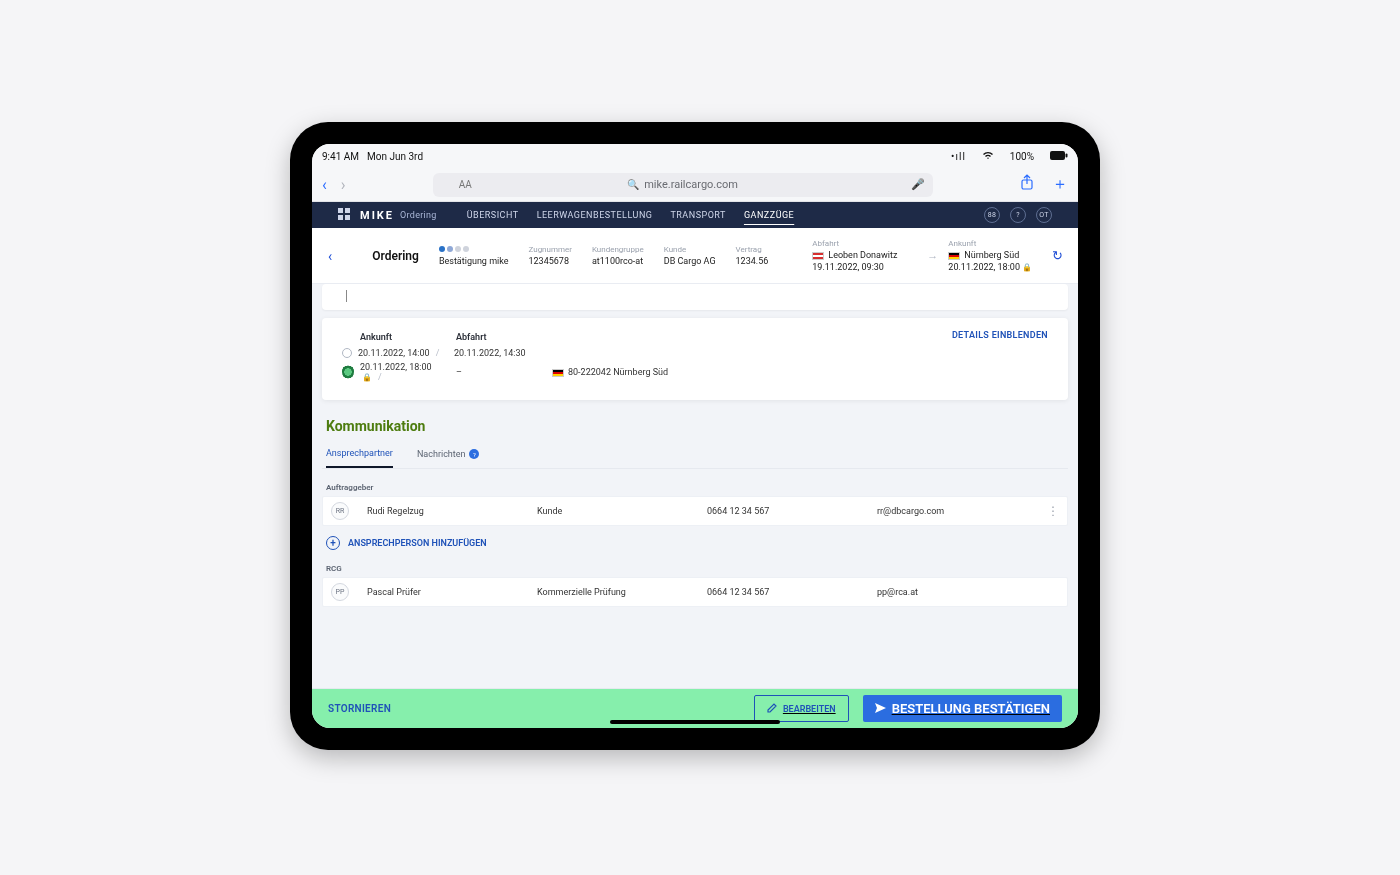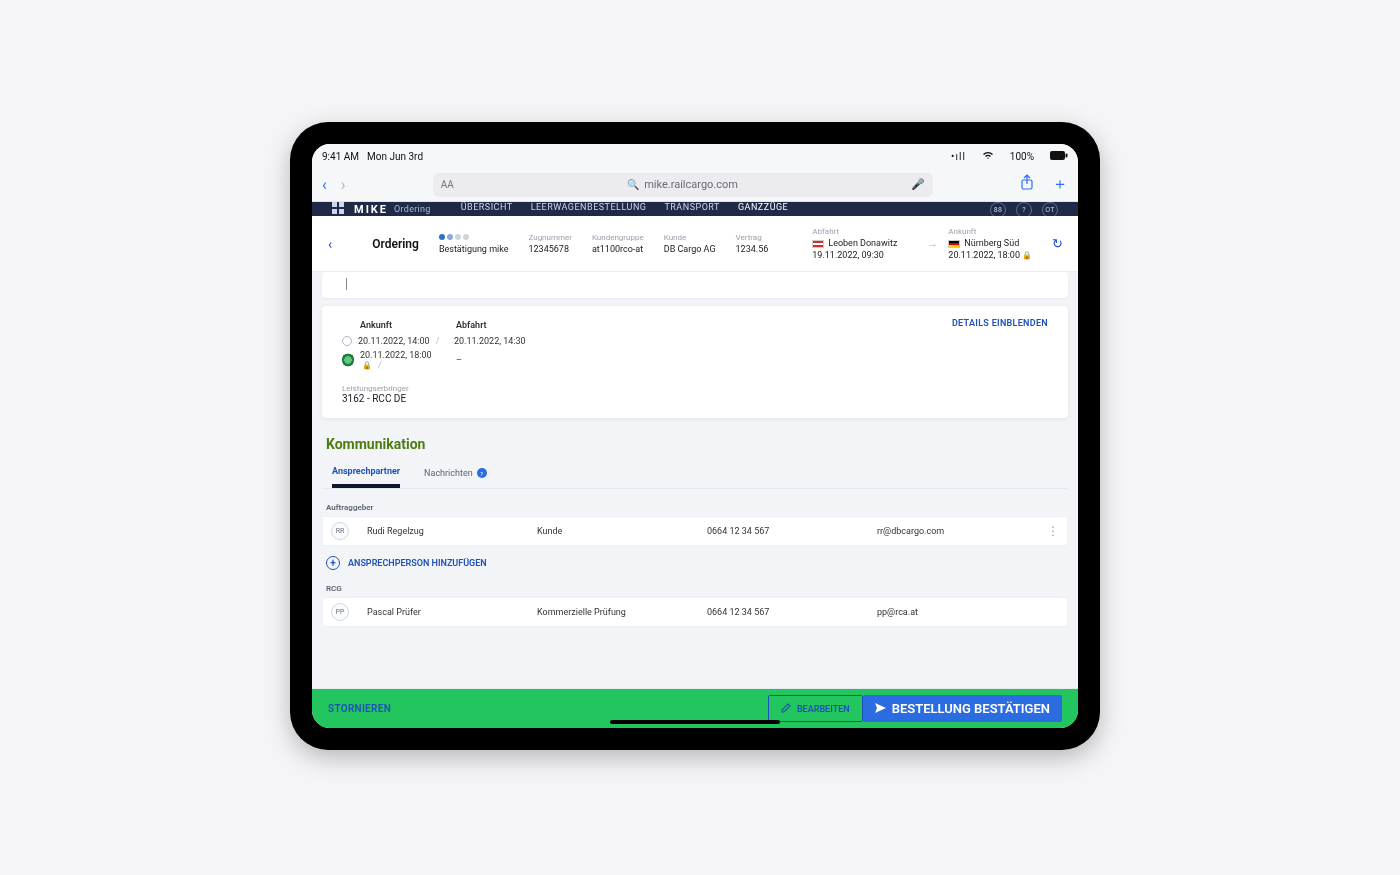--- a/index.html
+++ b/index.html
@@ -59,32 +59,32 @@
     flex: 1;
     max-width: 500px;
     height: 24px;
     background: #ececf0;
     border-radius: 6px;
     margin: 0 auto;
     display: flex; align-items: center; justify-content: center;
     font-size: 11px; color: #6a6c72;
     position: relative;
   }
-  .url-field .aA { position: absolute; left: 8px; font-size: 10px; color:#777;}
+  .url-field .aA { position: absolute; left: 26px; font-size: 10px; color:#777;}
   .url-field .mic { position: absolute; right: 8px; font-size: 11px; color:#777;}
   .url-field .search-icon { margin-right:4px; font-size:10px;}
   .safari-bar .right-icons { display:flex; gap:18px; color:#2a6cff; font-size:16px;}
 
   
   .app-header {
-    height: 14px;
+    height: 26px;
     background: #1e2a47;
     color: #fff;
-    display: flex; 
-    padding: 0 20px;
+    display: flex; align-items: center;
+    padding: 0 26px;
     font-size: 9px; letter-spacing:.3px;
     gap: 10px;
   }
   .brand { display:flex; align-items:center; gap:6px;}
   .brand-logo { font-weight:700; letter-spacing:2px; font-size:11px;}
   .brand-sub { color:#a9b6d6; font-size:9px;}
   .top-tabs { display:flex; gap:18px; margin-left:20px;}
   .top-tabs span { color:#cfd6ea; text-transform:uppercase; letter-spacing:.5px; cursor:pointer;}
   .top-tabs span.active { color:#fff; text-decoration:underline; text-underline-offset:6px;}
   .app-header .hdr-right { margin-left:auto; display:flex; gap:10px;}
@@ -162,21 +162,21 @@
   .marker.pin{background:radial-gradient(circle,#5bc980 40%,#1f7c40 42%,#1f7c40 70%,transparent 71%);border-radius:50% 50% 60% 60%;width:12px;height:14px;}
 
   .subinfo{margin-top:14px;}
   .subinfo .lbl{color:#9aa1ad;font-size:8px;}
   .subinfo .val{color:#222;font-size:10px;}
 
   
   .section-title{font-size:14px;font-weight:700;color:#4d7c0f;margin:18px 4px 6px;}
   .com-tabs{display:flex;gap:24px;border-bottom:1px solid #e6e9ef;margin-top:6px;padding:0 4px;}
   .com-tabs .tab{font-size:9px;padding:8px 0;color:#5c6472;display:flex;align-items:center;gap:4px;}
-  .com-tabs .tab.active{color:#1f52b8;border-bottom:4px solid #0f172a;font-weight:700;margin-left:6px;}
+  .com-tabs .tab.active{color:#1f52b8;border-bottom:2px solid #0f172a;font-weight:400;}
   .tab-badge{width:10px;height:10px;border-radius:50%;background:#2b6de0;color:#fff;font-size:6px;display:inline-flex;align-items:center;justify-content:center;}
 
   .group-label{font-size:8px;color:#5c6472;font-weight:600;margin:14px 4px 4px;}
   .contact-row{
     display:grid;
     grid-template-columns:36px 170px 170px 170px 1fr 20px;
     align-items:center;
     background:#fff;
     border:1px solid #edf0f5;
     border-radius:2px;
@@ -186,28 +186,28 @@
   }
   .avatar{width:18px;height:18px;border-radius:50%;border:1px solid #d4d8e0;display:flex;align-items:center;justify-content:center;font-size:7px;color:#6a7180;background:#fafbfc;}
   .kebab{color:#9aa0ac;font-size:12px;justify-self:end;}
   .add-row{display:flex;align-items:center;gap:8px;color:#1f52b8;font-size:9px;font-weight:600;margin:10px 4px;}
   .add-row .plus{width:14px;height:14px;border:1.5px solid #1f52b8;border-radius:50%;display:flex;align-items:center;justify-content:center;font-size:10px;line-height:1;}
 
   
   .action-bar{
     height:40px;
     border-top:1px solid #e6e9ef;
-    background:#22c55e;
+    background:#86efac;
     display:flex;align-items:center;
     padding:0 16px;
     font-size:10px;
     position:relative;
   }
   .action-bar .cancel{color:#1f52b8;font-weight:600;letter-spacing:.3px;}
-  .action-bar .right{margin-left:auto;display:flex;gap:0;}
+  .action-bar .right{margin-left:auto;display:flex;gap:14px;text-decoration:underline;}
   .btn-outline{border:1px solid #1f52b8;color:#1f52b8;padding:6px 12px;display:flex;align-items:center;gap:6px;font-size:9px;font-weight:600;border-radius:2px;}
   .btn-solid{background:#2b6de0;color:#fff;padding:6px 12px;display:flex;align-items:center;gap:6px;font-size:13px;font-weight:600;border-radius:2px;}
   .home-indicator{position:absolute;left:50%;transform:translateX(-50%);bottom:4px;width:170px;height:4px;background:#000;border-radius:3px;}
 
   .lock{font-size:8px;color:#9aa1ad;margin-left:2px;}
 </style>
 </head>
 <body>
 
 <div class="ipad-frame">
@@ -350,26 +350,23 @@
         <div class="route-row">
           <span class="marker hollow"></span>
           <span class="col-ank"><span>20.11.2022, 14:00</span><span class="route-sep">/</span></span>
           <span class="col-abf">20.11.2022, 14:30</span>
         </div>
 
         <div class="route-row">
           <span class="marker pin"></span>
           <span class="col-ank"><span>20.11.2022, 18:00</span><span class="lock">🔒</span><span class="route-sep">/</span></span>
           <span class="col-abf">–</span>
+          <span class="col-loc"><i class="flag de"></i><span>80-222042 Nürnberg Süd</span></span>
         </div>
 
-        <div class="subinfo">
-          <div class="lbl">Leistungserbringer</div>
-          <div class="val">3162 - RCC DE</div>
-        </div>
       </div>
 
       <div class="section-title">Kommunikation</div>
 
       <div class="com-tabs">
         <span class="tab active">Ansprechpartner</span>
         <span class="tab">
           <span>Nachrichten</span>
           <span class="tab-badge">?</span>
         </span>

